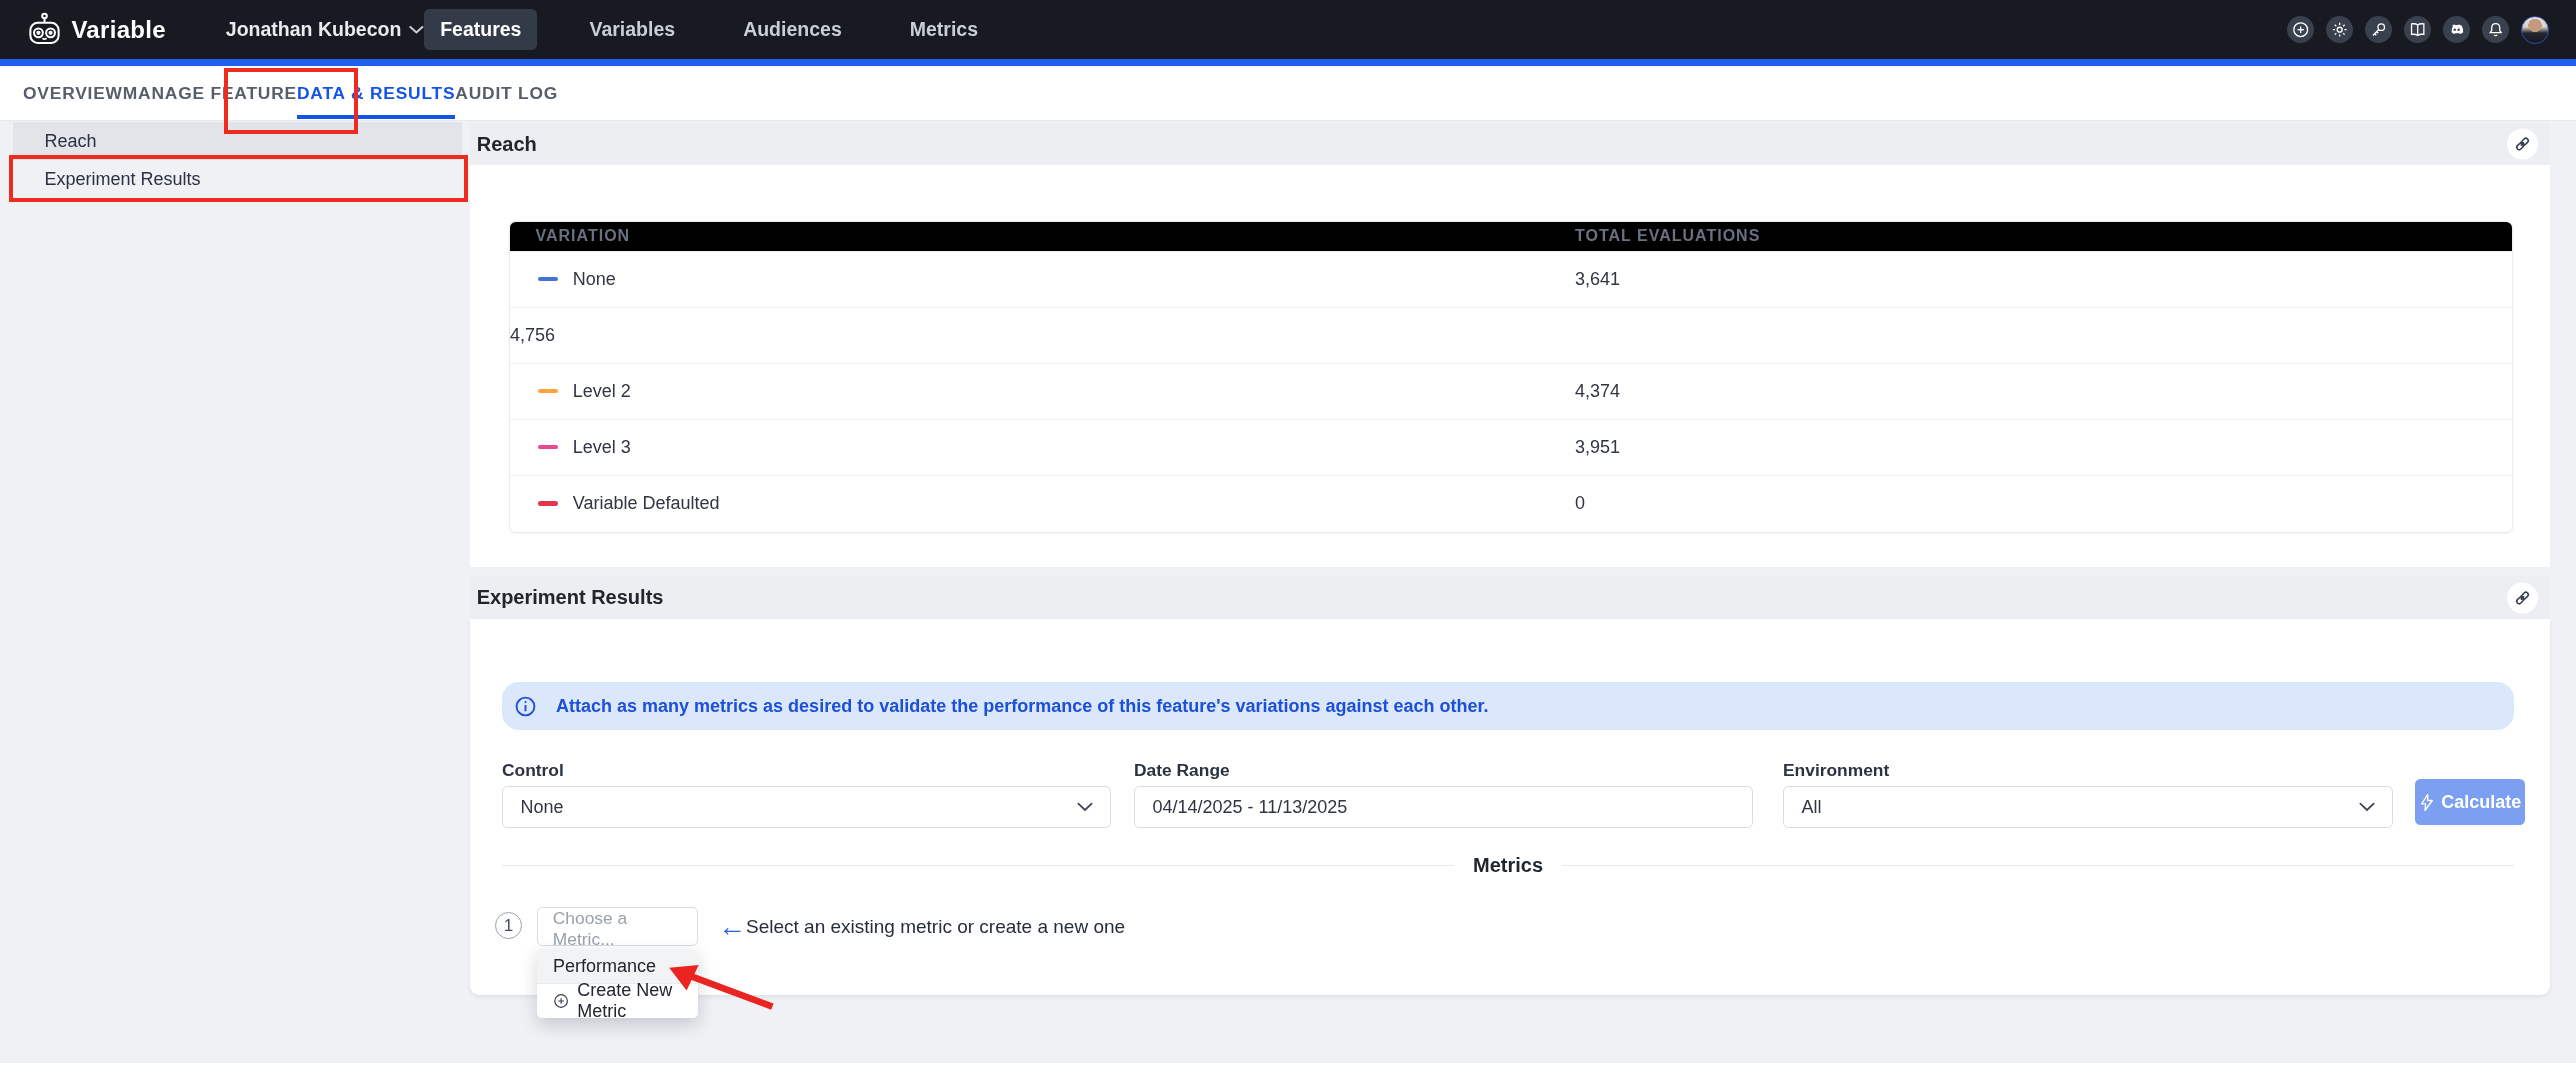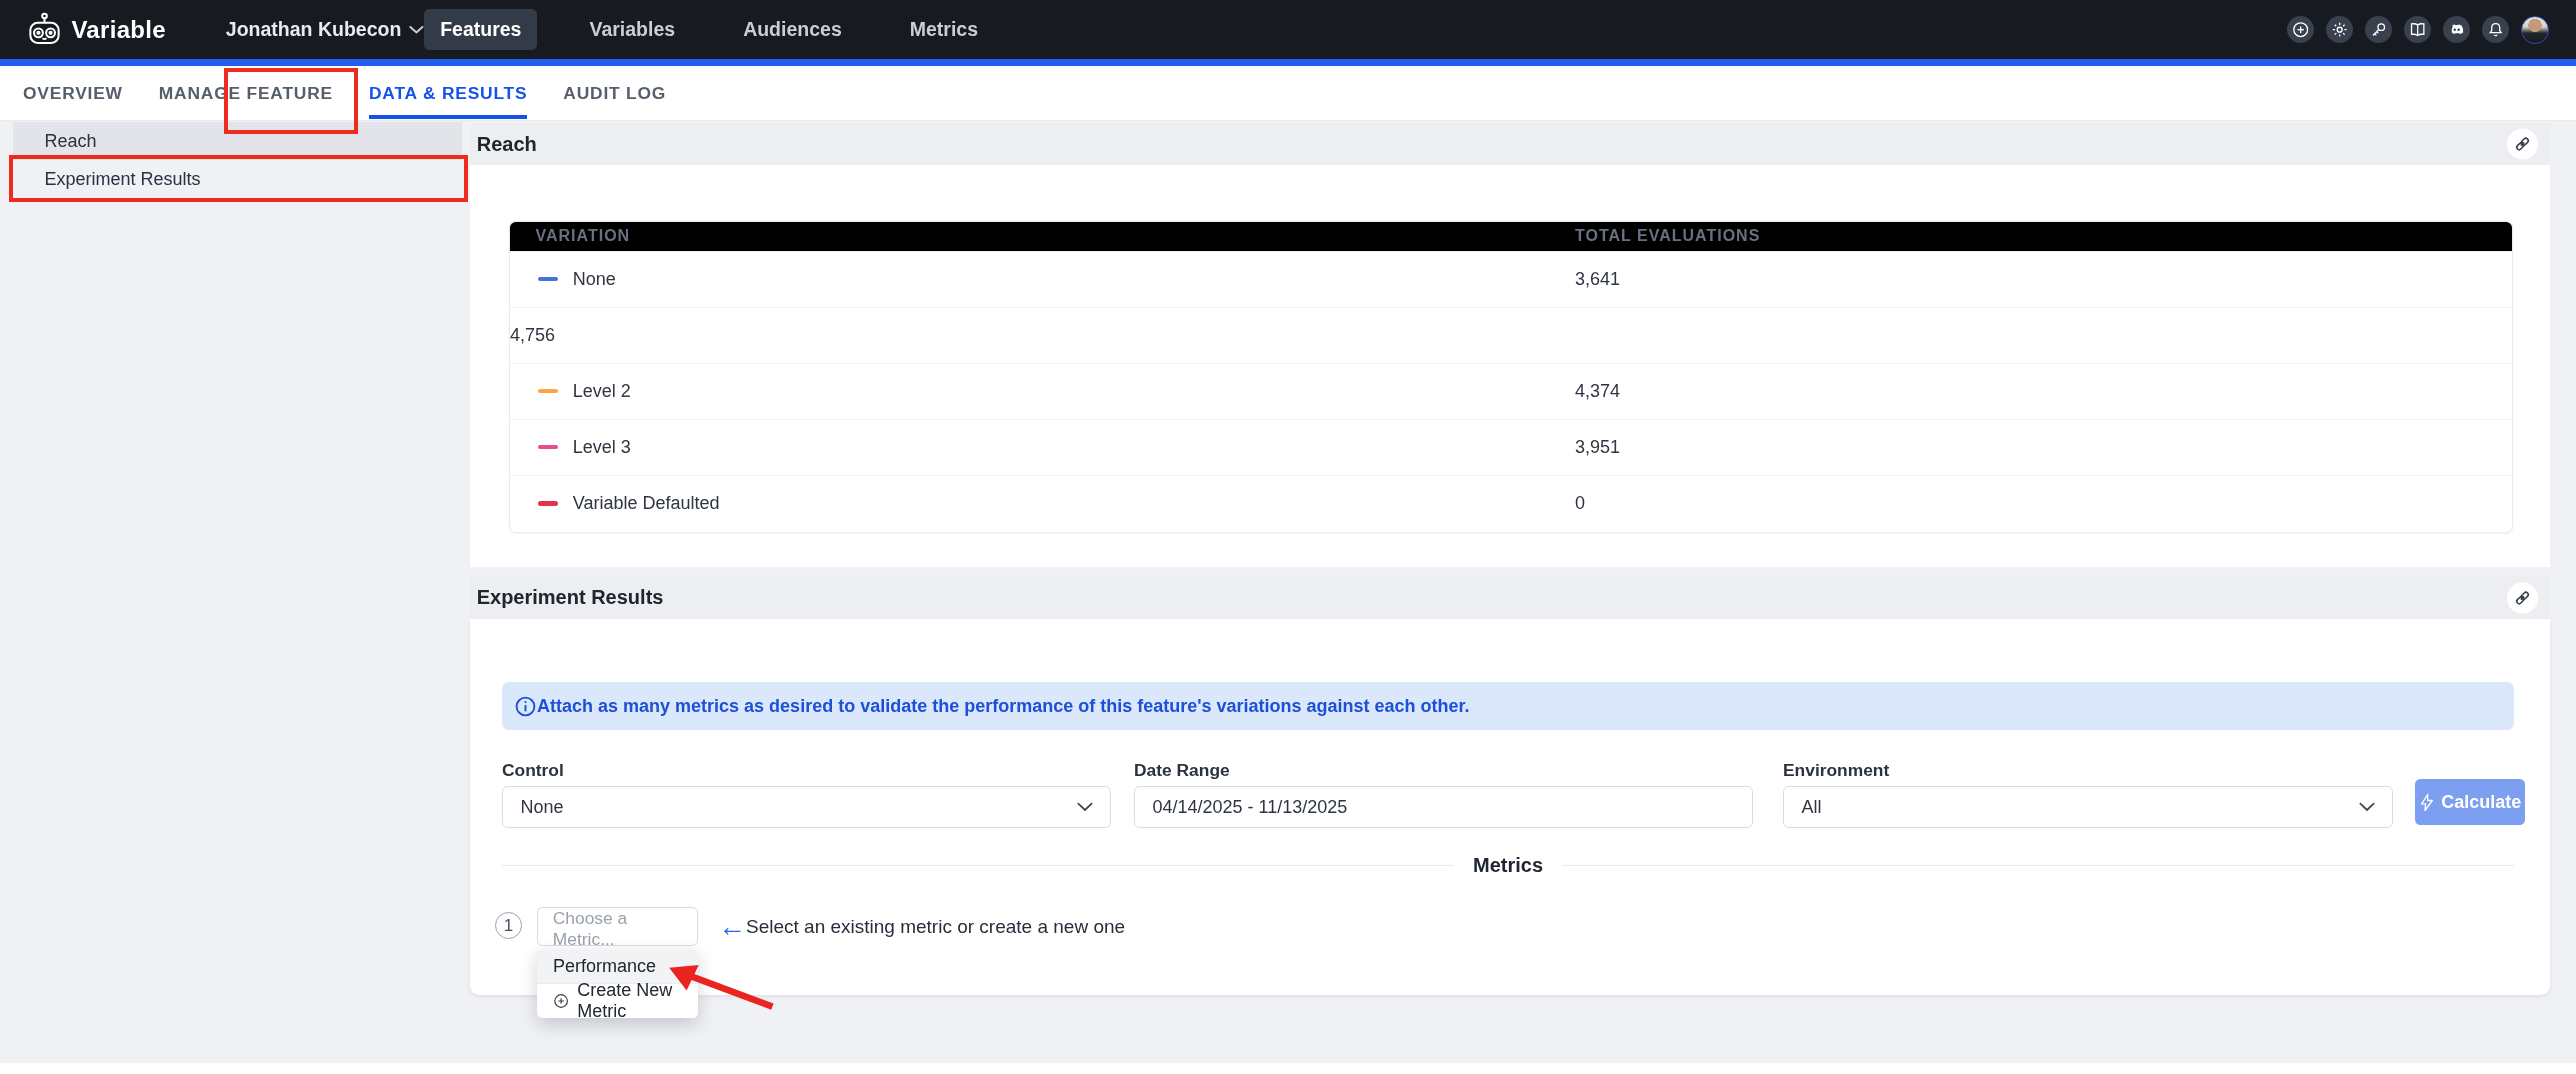--- a/index.html
+++ b/index.html
@@ -16,21 +16,21 @@
   .nav-item { color:#c9ced8; font-size:19.5px; font-weight:600; padding:9.4px 16px; border-radius:5.4px; }
   .nav-item.active { background:#343b48; color:#ffffff; }
   .nav-right { margin-left:auto; margin-right:27px; display:flex; align-items:center; gap:12px; }
   .icon-circle { width:27px; height:27px; border-radius:50%; background:#3a414e; display:flex; align-items:center; justify-content:center; }
   .avatar { width:28px; height:28px; border-radius:50%; border:1.3px solid #2a4fb0; background:
       radial-gradient(circle at 50% 32%, #c39a7e 0 30%, rgba(0,0,0,0) 31%),
       linear-gradient(180deg,#e8e2da 0%, #d9d2c8 38%, #23262d 62%, #16181d 100%); }
   #bluebar { position:absolute; left:0; top:59px; width:2576px; height:6.7px; background:#2160ef; }
 
   
-  #tabbar { position:absolute; left:0; top:66px; width:2576px; height:55px; background:#ffffff; border-bottom:1.3px solid #e8eaec; display:flex; align-items:center; padding-left:23px; gap:36px; }
+  #tabbar { position:absolute; left:0; top:66px; width:2576px; height:55px; background:#ffffff; border-bottom:1.3px solid #e8eaec; display:flex; align-items:center; padding-left:23px; }
   .tab { font-size:17.4px; font-weight:700; letter-spacing:0.8px; color:#565e6c; position:relative; height:55px; line-height:55px; }
   .tab.active { color:#1453e8; }
   .tab.active::after { content:""; position:absolute; left:0; right:0; bottom:1.3px; height:4px; background:#1453e8; }
 
   
   #pagebg { position:absolute; left:0; top:121px; width:2576px; height:942px; background:#eff1f4; }
   #bottom-white { position:absolute; left:0; top:1063px; width:2576px; height:12px; background:#ffffff; }
 
   
   .red-box { position:absolute; border:4px solid #ee2b1f; background:transparent; pointer-events:none; }
@@ -53,21 +53,21 @@
   .t-head div { font-size:16px; font-weight:700; letter-spacing:1px; color:#697180; }
   .t-head div:first-child { padding-left:25.5px; }
   .t-row { display:grid; grid-template-columns:1065px 1fr; height:56px; align-items:center; border-bottom:1.3px solid #f0f1f4; }
   .t-row:last-child { border-bottom:none; }
   .var-cell { display:flex; align-items:center; padding-left:28px; gap:14.8px; }
   .dash { width:20px; height:4.7px; border-radius:2.7px; background:#888; }
   .var-name, .val-cell { font-size:18px; color:#2f3542; }
 
   
   #exp-body { top:619px; height:376px; border-radius:0 0 9.4px 9.4px; box-shadow:0 2px 4px rgba(16,24,40,.07); }
-  #info-banner { position:absolute; left:32px; top:63px; width:2012px; height:48px; background:#dbe8fc; border-radius:7px; display:flex; align-items:center; padding-left:12px; gap:0; }
+  #info-banner { position:absolute; left:32px; top:63px; width:2012px; height:48px; background:#dbe8fc; border-radius:17px; display:flex; align-items:center; padding-left:12px; gap:19px; }
   #info-banner span { font-size:18px; font-weight:700; color:#1d4fd7; }
   .field { position:absolute; top:141px; }
   .field-label { font-size:17.4px; font-weight:700; color:#2b3240; margin-bottom:5.4px; }
   .select-box { height:42px; background:#ffffff; border:1.3px solid #d8dbe0; border-radius:5.4px; display:flex; align-items:center; justify-content:space-between; padding:0 17.4px; font-size:18px; color:#2f3542; }
   #calc-btn { position:absolute; left:1945px; top:160px; width:110px; height:46px; background:#7d9ff1; border:none; border-radius:5.4px; color:#ffffff; font-size:18px; font-weight:700; display:flex; align-items:center; justify-content:center; gap:6.7px; font-family:inherit; }
   #metrics-divider { position:absolute; left:32px; top:235px; width:2012px; display:flex; align-items:center; gap:19px; }
   #metrics-divider .line { flex:1; height:1.3px; background:#e7e9ed; }
   #metrics-divider .txt { font-size:20px; font-weight:700; color:#1f2630; }
   #metric-badge { position:absolute; left:25px; top:293px; width:27px; height:27px; border:1.3px solid #99a1ad; border-radius:50%; display:flex; align-items:center; justify-content:center; font-size:17px; color:#4a5160; }
   #metric-row { position:absolute; left:67px; top:288px; display:flex; align-items:center; height:39px; }

